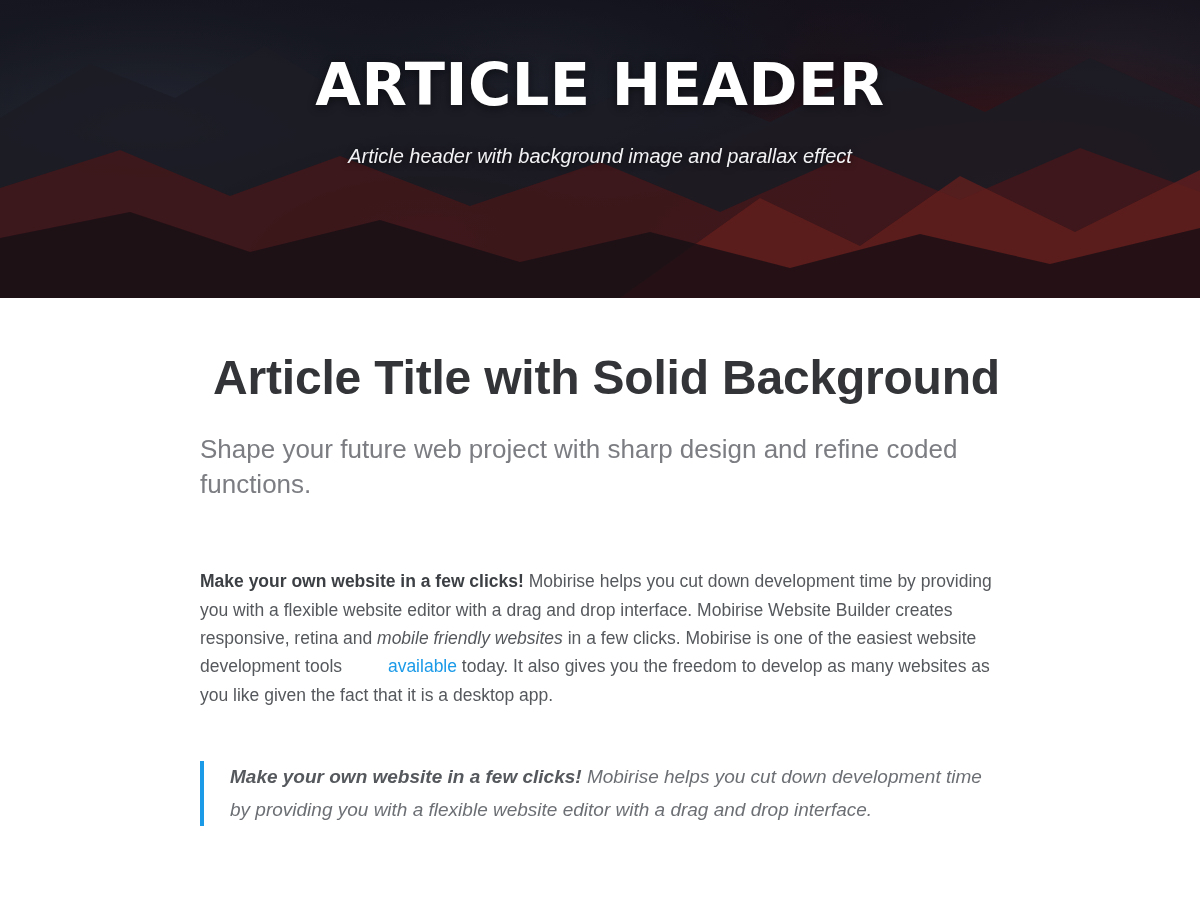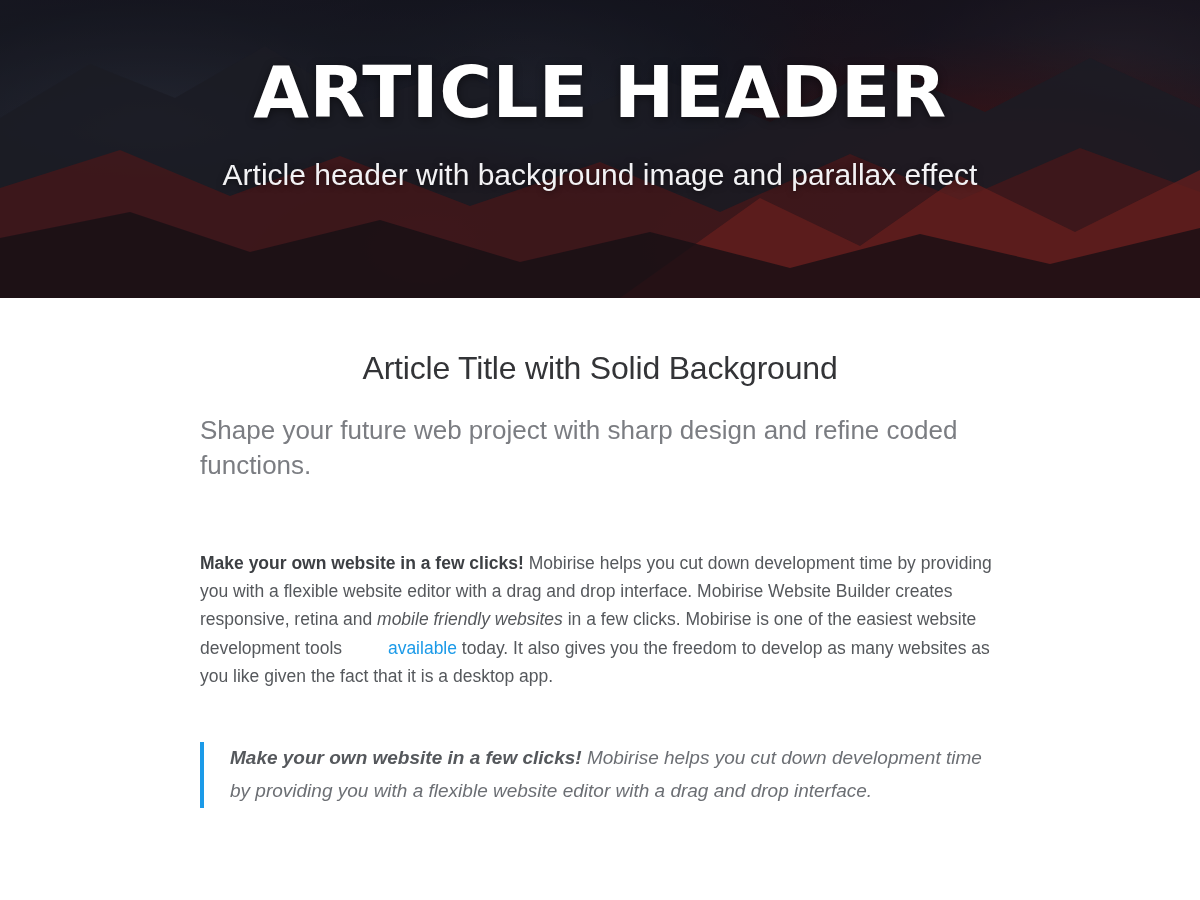--- a/index.html
+++ b/index.html
@@ -50,54 +50,55 @@
     inset: 0;
     display: flex;
     flex-direction: column;
     align-items: center;
     justify-content: flex-start;
     padding-top: 54px;
   }
   .hero-title {
     font-family: "DejaVu Sans", sans-serif;
     font-weight: 700;
-    font-size: 72px;
+    font-size: 59px;
     line-height: 1.06;
     letter-spacing: 0.5px;
     color: #ffffff;
     text-align: center;
     text-shadow: 0 2px 10px rgba(0,0,0,0.45);
   }
   .hero-subtitle {
     margin-top: 28px;
     font-family: "Liberation Sans", sans-serif;
-    font-size: 30px;
+    font-size: 20px;
     font-weight: 400;
     color: #f2f2f4;
     text-align: center;
     text-shadow: 0 1px 6px rgba(0,0,0,0.5);
+    font-style: italic;
   }
 
   
   .article {
     width: 1200px;
     background: #ffffff;
     padding-top: 52px;
   }
   .container {
     width: 800px;
     margin: 0 auto;
   }
   .article-title {
     font-family: "Liberation Sans", sans-serif;
-    font-weight: 400;
-    font-size: 32px;
+    font-weight: 700;
+    font-size: 48px;
     line-height: 1.16;
     color: #333437;
-    text-align: center;
+    text-align: right;
     letter-spacing: -0.2px;
   }
   .article-subtitle {
     margin-top: 26px;
     font-family: "Liberation Sans", sans-serif;
     font-weight: 400;
     font-size: 26px;
     line-height: 1.34;
     color: #7b7d82;
   }

